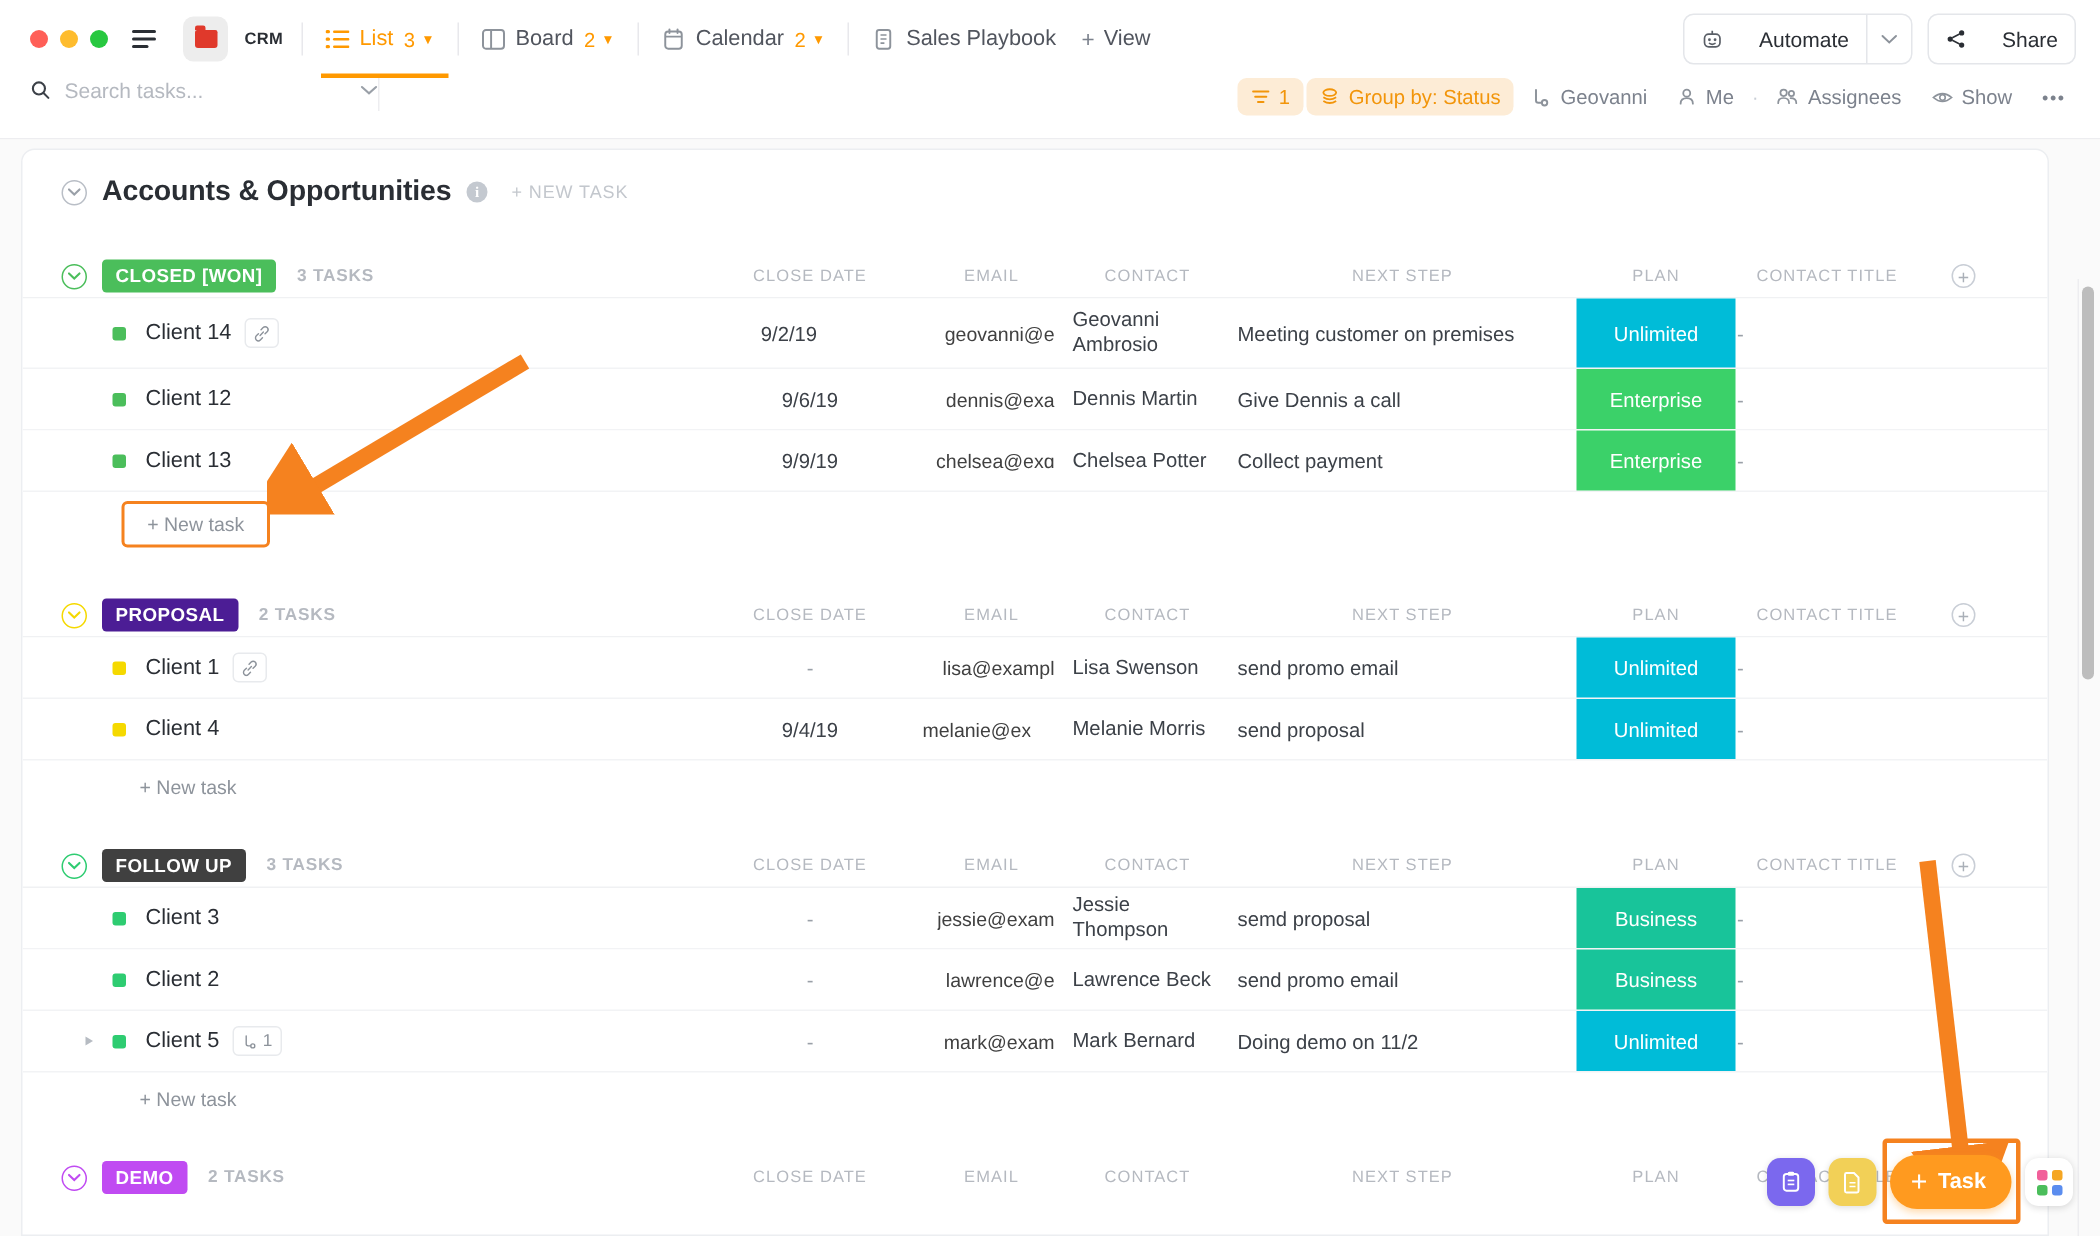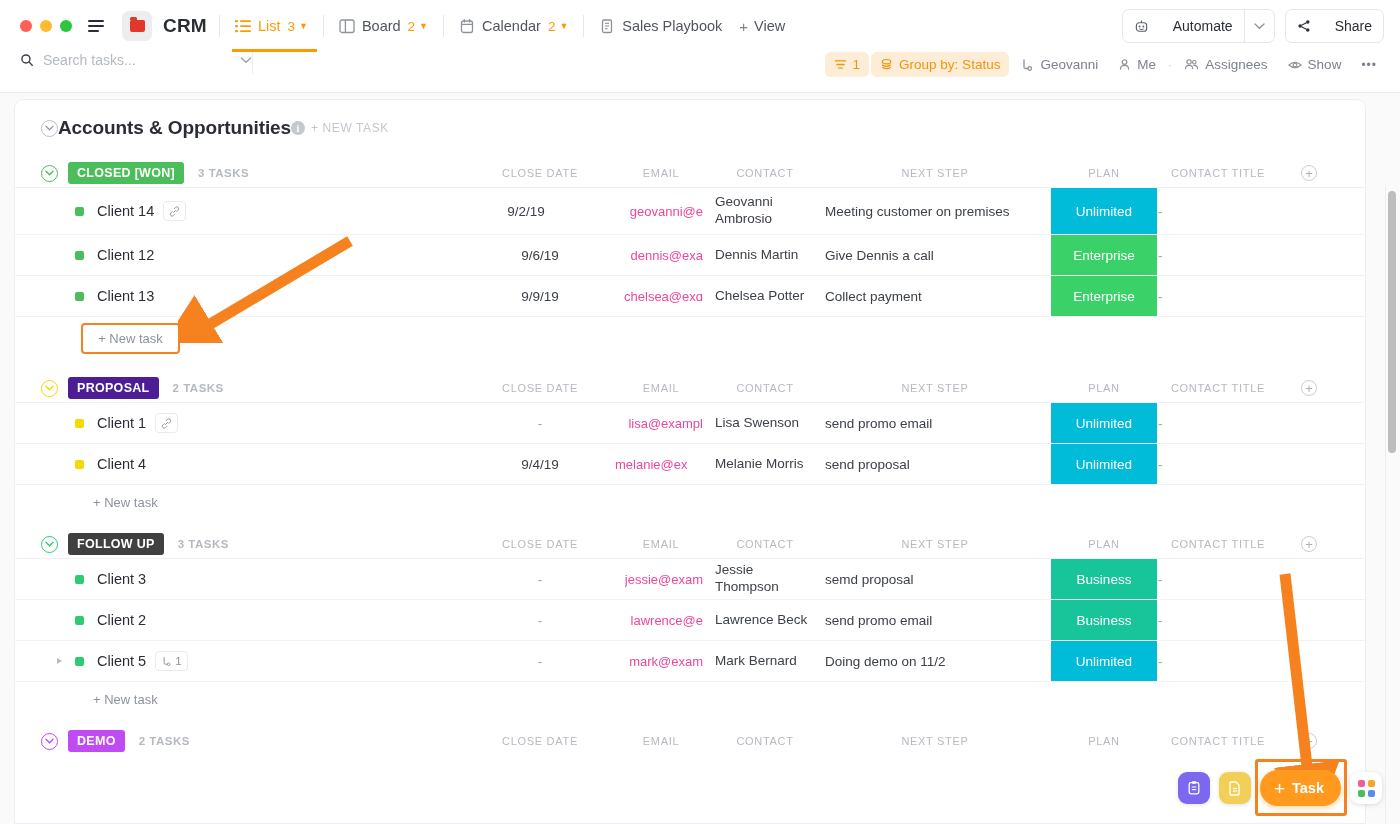--- a/index.html
+++ b/index.html
@@ -31,21 +31,21 @@
   .hamburger i:nth-child(2) { width: 16px; }
   .hamburger i:nth-child(3) { width: 11px; }
 
   .space-badge {
     margin-left: 18px; width: 30px; height: 30px; border-radius: 7px;
     background: #ededed; display: flex; align-items: center; justify-content: center;
   }
   .folder-ico { width: 15px; height: 12px; background: #e0392b; border-radius: 1.5px 1.5px 2px 2px; position: relative; }
   .folder-ico:before { content:""; position:absolute; left:0; top:-3px; width: 7px; height: 3px; background:#e0392b; border-radius: 1.5px 1.5px 0 0; }
 
-  .crm-title { margin-left: 11px; font-size: 19px; font-weight: 700; color: #2a2e34; letter-spacing: .2px; }
+  .crm-title { margin-left: 11px; font-size: 11px; font-weight: 700; color: #2a2e34; letter-spacing: .2px; }
 
   .vsep { width: 1px; height: 22px; background: #e8e8ec; margin: 0 12px; }
 
   .viewtab {
     display: flex; align-items: center; gap: 7px;
     font-size: 14.5px; color: #51555e; cursor: pointer;
     height: 52px; padding: 0 3px; position: relative;
   }
   .viewtab .cnt { color: #ff9900; font-size: 13.5px; }
   .viewtab .caret { font-size: 9px; color: #ff9900; margin-left: -3px; }
@@ -87,36 +87,36 @@
   .tb-dot { color: #c9ced6; font-size: 13px; padding: 0 1px; }
 
   
   .stage { position: absolute; top: 93px; left: 0; width: 1400px; height: 731px; background: #fafafa; }
   .panel {
     position: absolute; top: 6px; left: 14px; width: 1352px; height: 725px;
     background: #fff; border: 1px solid #eceef1; border-radius: 9px 9px 0 0;
     overflow: hidden;
   }
 
-  .listtitle-row { display: flex; align-items: center; padding: 17px 0 0 26px; }
+  .listtitle-row { display: flex; align-items: center; gap: 10px; padding: 17px 0 0 26px; }
   .circ-chev {
     width: 17px; height: 17px; border-radius: 50%; border: 1.4px solid #b9bec6;
     display: flex; align-items: center; justify-content: center; flex: 0 0 17px; cursor: pointer;
   }
   .circ-chev svg { display: block; }
   .listtitle { font-size: 19px; font-weight: 700; color: #2a2e34; letter-spacing: -.1px; }
   .info-ico {
     width: 14px; height: 14px; border-radius: 50%; background: #c4c9d0; color: #fff;
     font-size: 10px; font-weight: 700; display: flex; align-items: center; justify-content: center;
     font-family: "Liberation Serif", serif;
   }
   .newtask-cap { font-size: 12px; color: #c3c7cd; letter-spacing: .6px; margin-left: 6px; cursor: pointer; }
 
   
-  .group { margin-top: 20px; }
+  .group { margin-top: 31px; }
   .group-head { display: flex; align-items: center; height: 28px; position: relative; padding-left: 26px; }
   .g-chev { margin-right: 10px; }
   .status-chip {
     display: inline-flex; align-items: center; height: 22px; padding: 0 9px;
     border-radius: 3px; color: #fff; font-size: 12.5px; font-weight: 700; letter-spacing: .3px;
     white-space: nowrap;
   }
   .task-count { font-size: 11.5px; color: #b5b9c0; letter-spacing: .5px; margin-left: 14px; font-weight: 600; }
 
   .colhead { position: absolute; top: 0; height: 28px; display:flex; align-items:center;
@@ -135,21 +135,21 @@
   .tname { font-size: 14.5px; color: #2a2e34; }
   .minibadge {
     margin-left: 9px; border: 1px solid #e8eaed; border-radius: 4px; height: 20px;
     display: inline-flex; align-items: center; gap: 3px; padding: 0 5px; color: #8d939b; font-size: 11.5px;
   }
   .exp-arrow { position: absolute; left: -18px; width: 0; height: 0;
     border-left: 5px solid #b6bbc2; border-top: 3.5px solid transparent; border-bottom: 3.5px solid transparent; }
 
   .plancell { display: flex; align-items: center; justify-content: center; color: #fff; font-size: 13.5px; }
   .dash { color: #9aa0a8; font-size: 13.5px; }
-  .emailtxt { font-size: 13px; color: #ec4899; overflow: hidden; white-space: nowrap; }
+  .emailtxt { font-size: 13px; color: #404040; overflow: hidden; white-space: nowrap; }
 
   .newtask-btn {
     font-size: 13px; color: #8d939b; padding: 10px 0 0 78px; display: block; cursor: pointer;
   }
   .newtask-btn.boxed {
     margin: 6px 0 0 66px; padding: 0; width: 99px; height: 31px;
     border: 2.5px solid #f5821f; border-radius: 4px; display: flex; align-items: center; justify-content: center;
   }
 
   .plus-col { position: absolute; top: 0; height: 28px; display:flex; align-items:center; }

